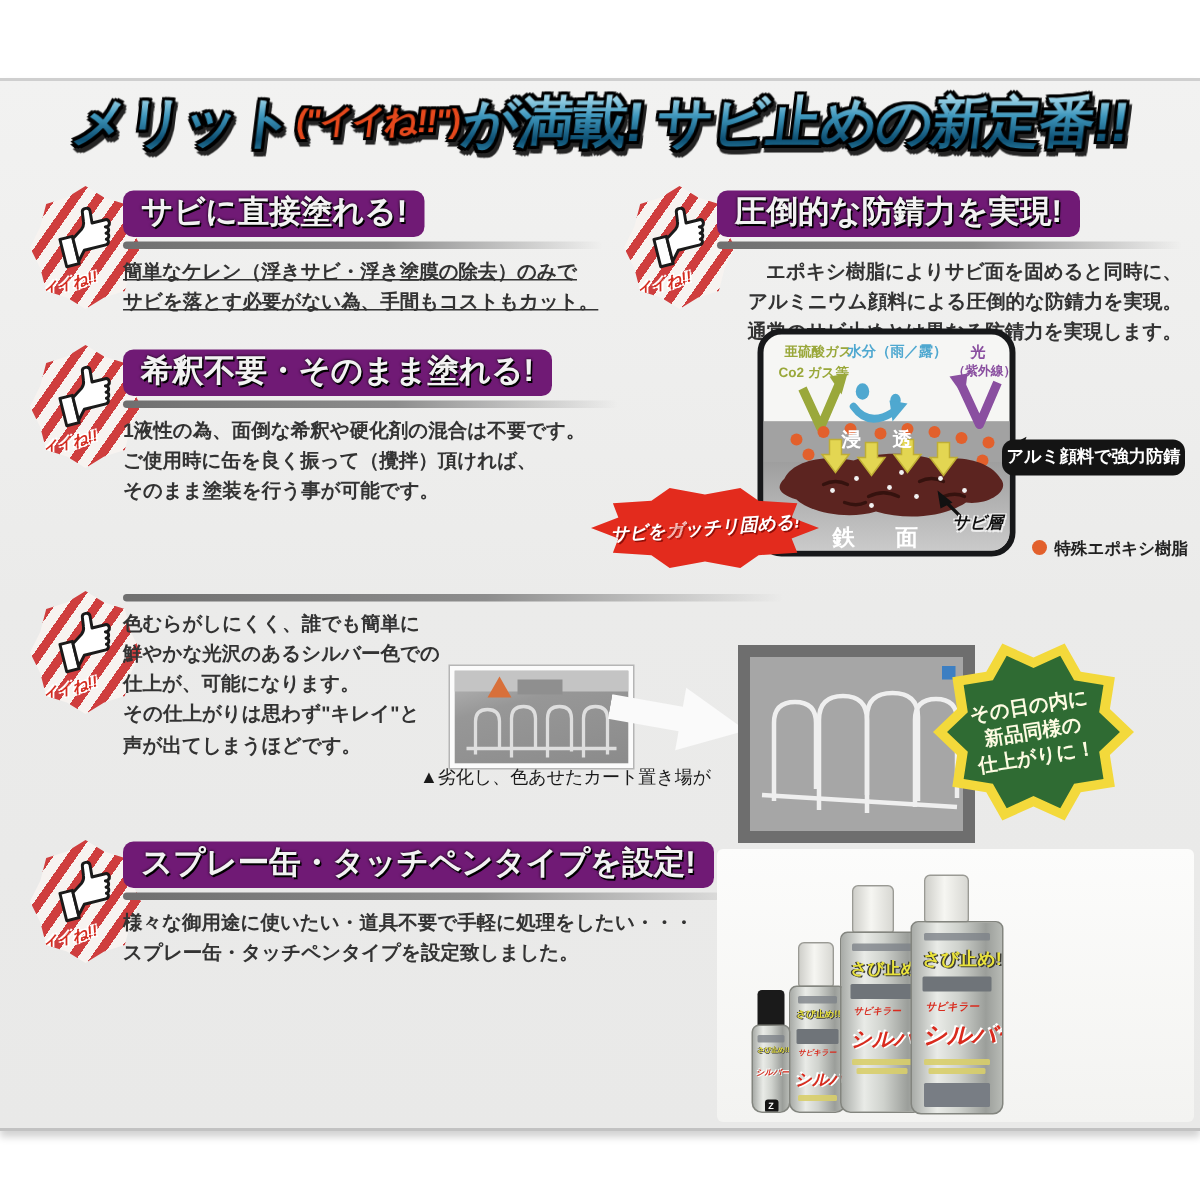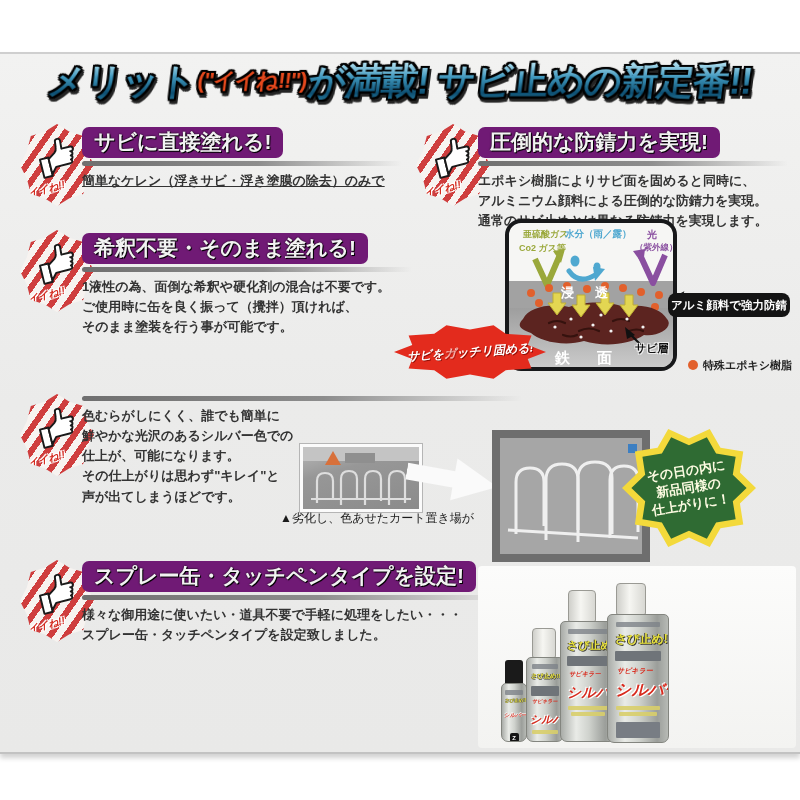--- a/index.html
+++ b/index.html
@@ -96,37 +96,38 @@
       <path d="M21 52 V32 l9-6c2-1.5 3-3.5 3.2-6l1-8c.4-3.6 6.8-3.2 6.6.6l-.8 10.4h11.5c3.6 0 3.8 5.6.3 6h-1.6c3.3.8 2.7 5.2-.7 5.4 2.9.9 2 4.8-1 5 2.3 1 1.3 4.6-1.6 4.6H28z" fill="#fff" stroke="#1a1a1a" stroke-width="2.5" stroke-linejoin="round"></path>
     </svg>
   <span class="like-label">イイね!!</span>
 </div>
 
 <div class="abs" style="left:82px;top:127px;">
   <div class="hbar s20">サビに直接塗れる!</div>
   <div class="swoosh" style="width:320px;"></div>
   <div class="bodytext" style="margin-top:5px;text-decoration:underline;">
     <div>簡単なケレン（浮きサビ・浮き塗膜の除去）のみで</div>
+    <div>サビを落とす必要がない為、手間もコストもカット。</div>
   </div>
 </div>
 
 <div class="abs" style="left:82px;top:233px;">
   <div class="hbar s20">希釈不要・そのまま塗れる!</div>
   <div class="swoosh" style="width:330px;"></div>
   <div class="bodytext" style="margin-top:5px;">
     <div>1液性の為、面倒な希釈や硬化剤の混合は不要です。</div>
     <div>ご使用時に缶を良く振って（攪拌）頂ければ、</div>
     <div>そのまま塗装を行う事が可能です。</div>
   </div>
 </div>
 
 <div class="abs" style="left:478px;top:127px;">
   <div class="hbar s20">圧倒的な防錆力を実現!</div>
   <div class="swoosh" style="width:310px;"></div>
-  <div class="bodytext" style="margin-top:5px;">
+  <div class="bodytext" style="margin-top:5px;text-align:right;">
     <div>エポキシ樹脂によりサビ面を固めると同時に、</div>
     <div>アルミニウム顔料による圧倒的な防錆力を実現。</div>
     <div>通常のサビ止めとは異なる防錆力を実現します。</div>
   </div>
 </div>
 
 <div class="abs diagram">
   <svg width="172" height="152" viewBox="0 0 172 152" style="position:absolute;left:0;top:0;">
     <defs>
         <linearGradient id="iron" x1="0" y1="0" x2="0" y2="1">
@@ -190,21 +191,21 @@
     <path d="M132 122 L120 110" stroke="#111" stroke-width="2.2"></path>
     <path d="M116 104 L126 112 L118 116 Z" fill="#111"></path>
   </svg>
   <div class="diag-label" style="left:14px;top:5px;font-size:9px;color:#9aa83b;">亜硫酸ガス</div>
   <div class="diag-label" style="left:10px;top:19px;font-size:9px;color:#9aa83b;">Co2 ガス等</div>
   <div class="diag-label" style="left:56px;top:5px;font-size:9.5px;color:#4fa8d0;">水分（雨／露）</div>
   <div class="diag-label" style="left:138px;top:5px;font-size:10px;color:#8a4fa0;">光</div>
   <div class="diag-label" style="left:126px;top:19px;font-size:8.5px;color:#8a4fa0;">（紫外線）</div>
   <div class="diag-label" style="left:52px;top:61px;font-size:13px;color:#fff;letter-spacing:4px;">浸　透</div>
   <div class="diag-label" style="left:46px;top:126px;font-size:15px;color:#fff;letter-spacing:6px;">鉄　面</div>
-  <div class="diag-label" style="left:126px;top:118px;font-size:11px;color:#111;text-shadow:1px 1px 0 #eee,-1px -1px 0 #eee,1px -1px 0 #eee,-1px 1px 0 #eee;">サビ層</div>
+  <div class="diag-label" style="left:126px;top:118px;font-size:11px;color:#111;text-shadow:1px 1px 0 #eee,-1px -1px 0 #eee,1px -1px 0 #eee,-1px 1px 0 #eee;font-style:italic;">サビ層</div>
 </div>
 
 <div class="abs bubble-tail"></div>
 <div class="abs bubble">アルミ顔料で強力防錆</div>
 
 <div class="abs red-burst spiky">
   <div>サビをガッチリ固める!</div>
 </div>
 
 <div class="abs legend-dot"></div>

